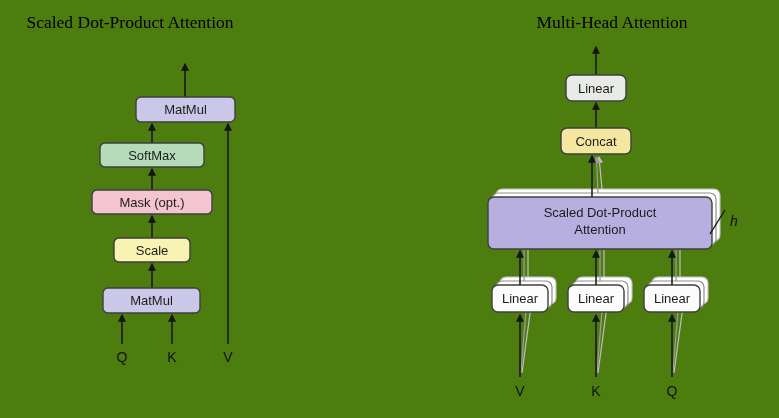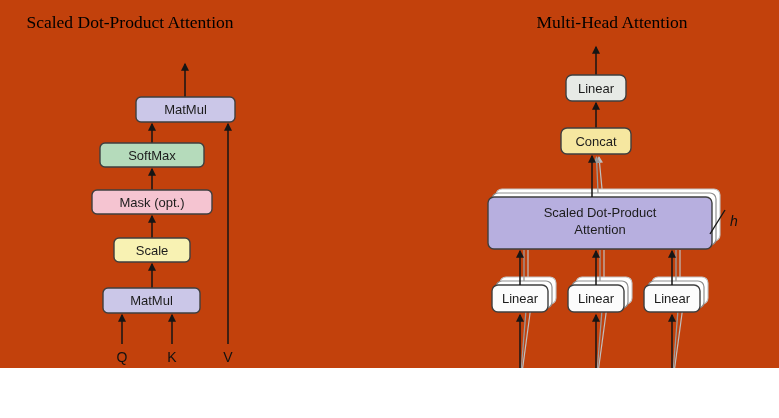--- a/index.html
+++ b/index.html
@@ -1,16 +1,16 @@
 <!DOCTYPE html>
 <html><head>
 <meta charset="utf-8">
 <style>
   html,body{margin:0;padding:0;background:#ffffff;}
-  .canvas{position:relative;width:779px;height:368px;background:#c2410c;overflow:hidden;
+  .canvas{position:relative;width:779px;height:418px;background:#4d7c0f;overflow:hidden;
           font-family:"Liberation Sans",sans-serif;}
   svg{position:absolute;left:0;top:0;}
   .box{stroke:#3f3f3f;stroke-width:1.4;}
   .shadow1{fill:#ffffff;stroke:#8f8f8f;stroke-width:1.2;}
   .shadow2{fill:#ffffff;stroke:#c3c3c3;stroke-width:1.1;}
   .arrow{stroke:#151515;stroke-width:1.5;fill:none;}
   .arrow-gray{stroke:#9b9b9b;stroke-width:1.3;fill:none;}
   .arrow-gray-light{stroke:#c0c0c0;stroke-width:1.2;fill:none;}
   .slash{stroke:#151515;stroke-width:1.4;}
   .title{font:17.5px "Liberation Serif",serif;fill:#000;text-anchor:middle;}

